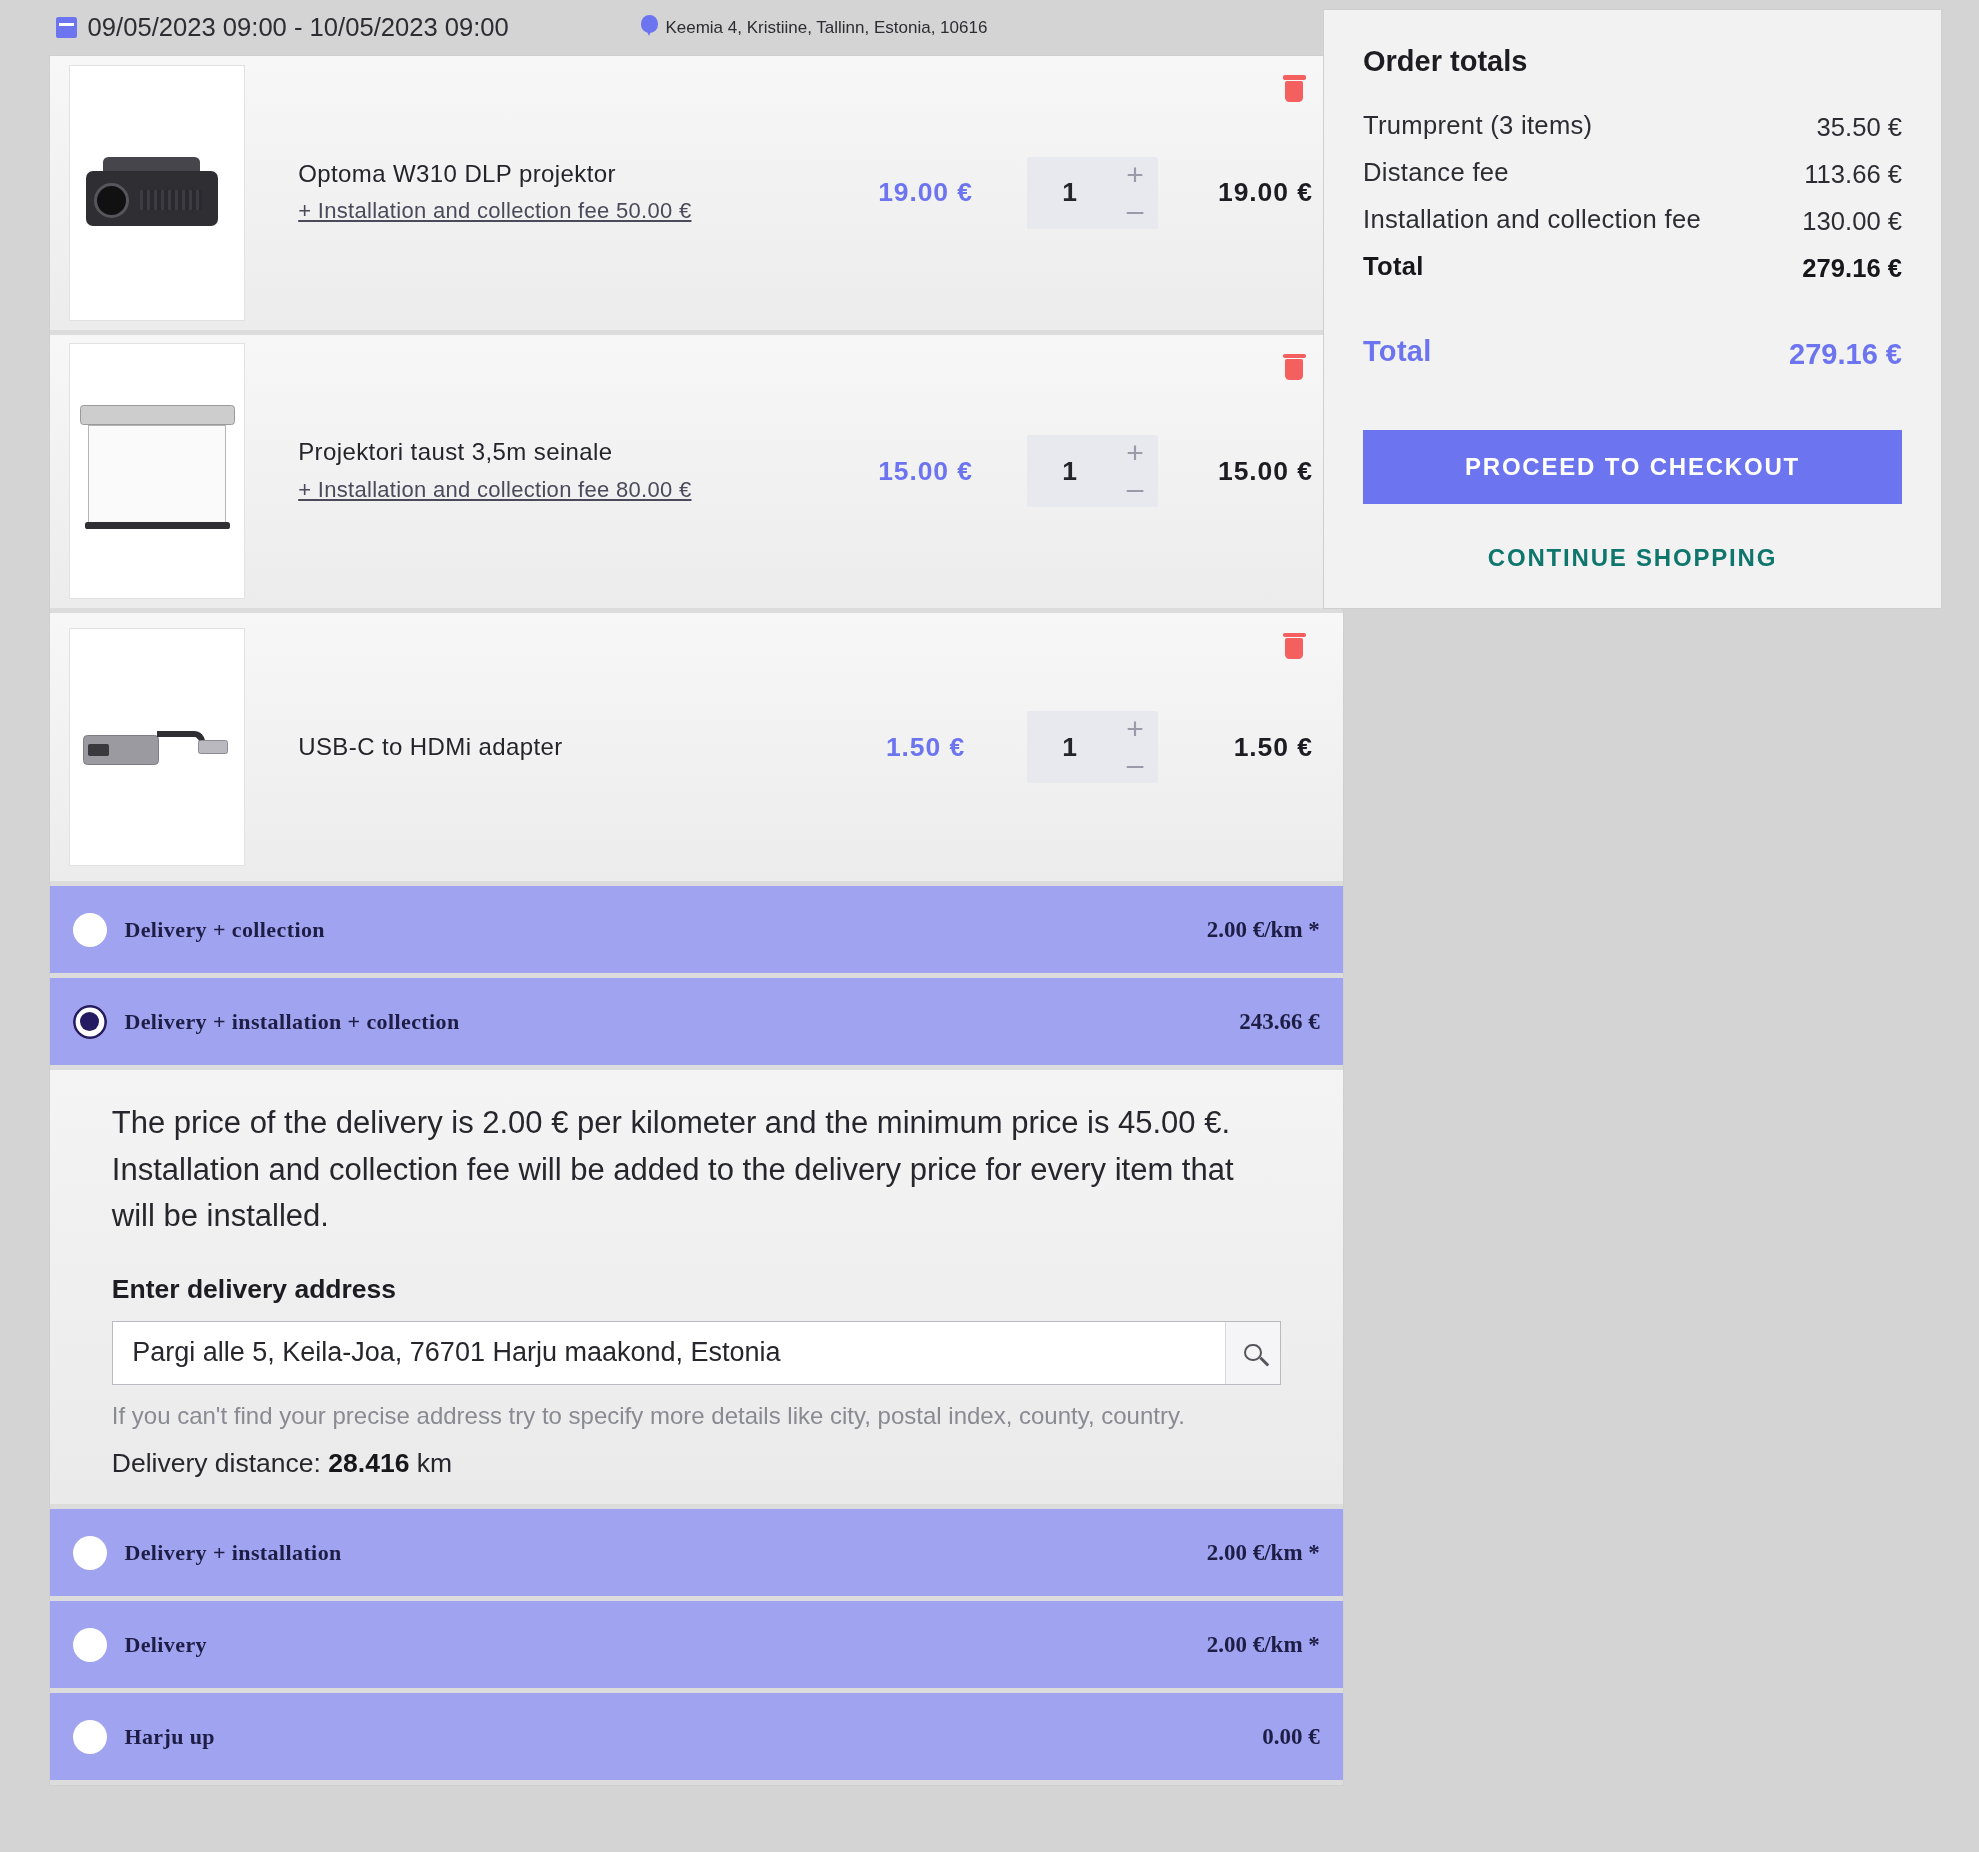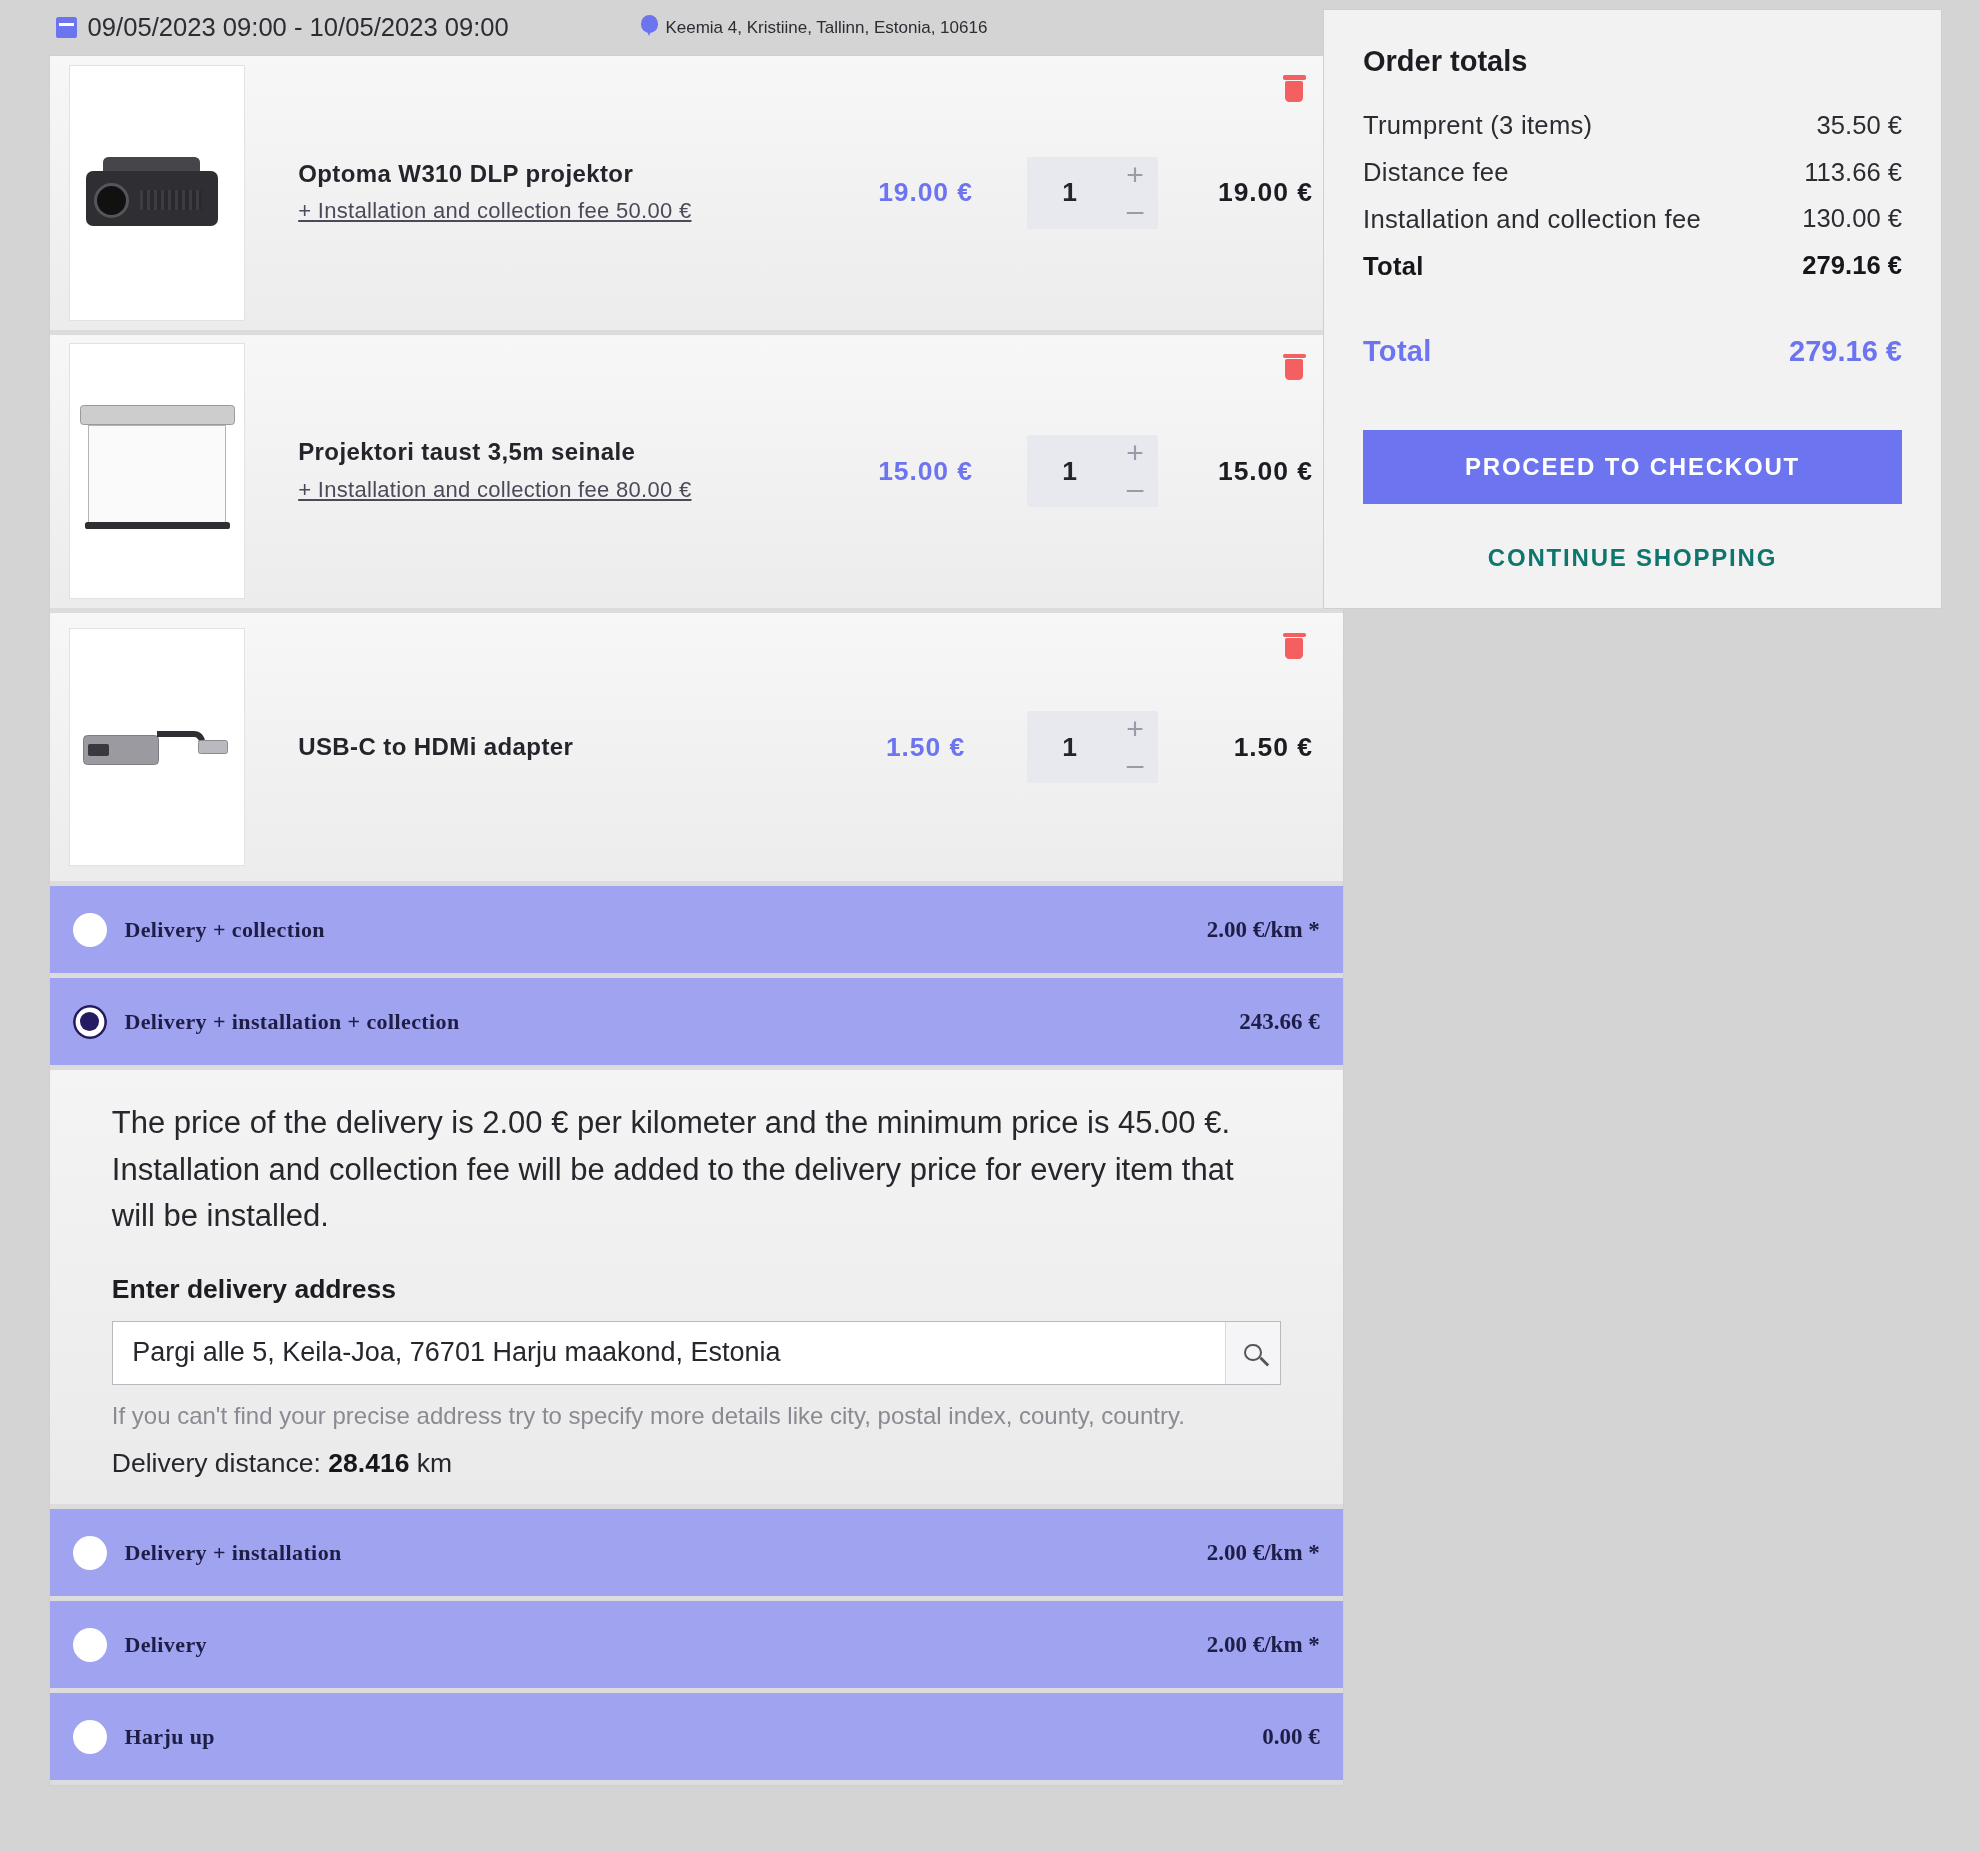--- a/index.html
+++ b/index.html
@@ -63,21 +63,21 @@
   .cart-row:last-child { border-bottom: none; }
   .thumb {
     width: 176px; height: 256px; margin-left: 19.4px;
     background: #fff; border: 0.9px solid #e2e2e2;
     display: flex; align-items: center; justify-content: center;
     overflow: hidden; flex: 0 0 auto;
   }
   .thumb.small { height: 238px; }
   .item-info { flex: 1 1 auto; padding-left: 53px; }
   .item-title {
-    font-size: 24px; font-weight: bold; color: #24242b; letter-spacing: 0.4px;
+    font-size: 24px; font-weight: normal; color: #24242b; letter-spacing: 0.4px;
   }
   .item-sub {
     font-size: 22px; color: #4a4a5a; margin-top: 8.8px; line-height: 1.35;
     letter-spacing: 0.3px;
     text-decoration: underline;
   }
   .unit-price {
     width: 203px; text-align: center; font-size: 26.5px; font-weight: bold;
     color: #6c74f0; letter-spacing: 0.9px;
   }
@@ -233,21 +233,21 @@
   
   .totals {
     position: absolute; left: 1283px; top: 8.8px; width: 619px;
     background: #f2f2f2; border: 0.9px solid #cfcfcf;
     padding: 35px 39px 35px 39px;
   }
   .totals h3 {
     margin: 0 0 30px 0; font-size: 29px; color: #1c1c22; font-weight: bold;
   }
   .trow {
-    display: flex; justify-content: space-between; align-items: center;
+    display: flex; justify-content: space-between; align-items: flex-end;
     font-size: 25.6px; color: #2c2c33; margin-bottom: 12.4px; 
   }
   .trow .lbl { flex: 1 1 auto; line-height: 1.35; letter-spacing: 0.3px; }
   .trow .val { white-space: nowrap; }
   .trow.strong .lbl, .trow.strong .val { font-weight: bold; color: #16161b; }
   .trow.grand {
     margin-top: 49px; font-size: 29px; color: #6c74f0; font-weight: bold;
   }
   .btn-primary {
     margin-top: 46px; width: 100%; height: 74px; border: none;

